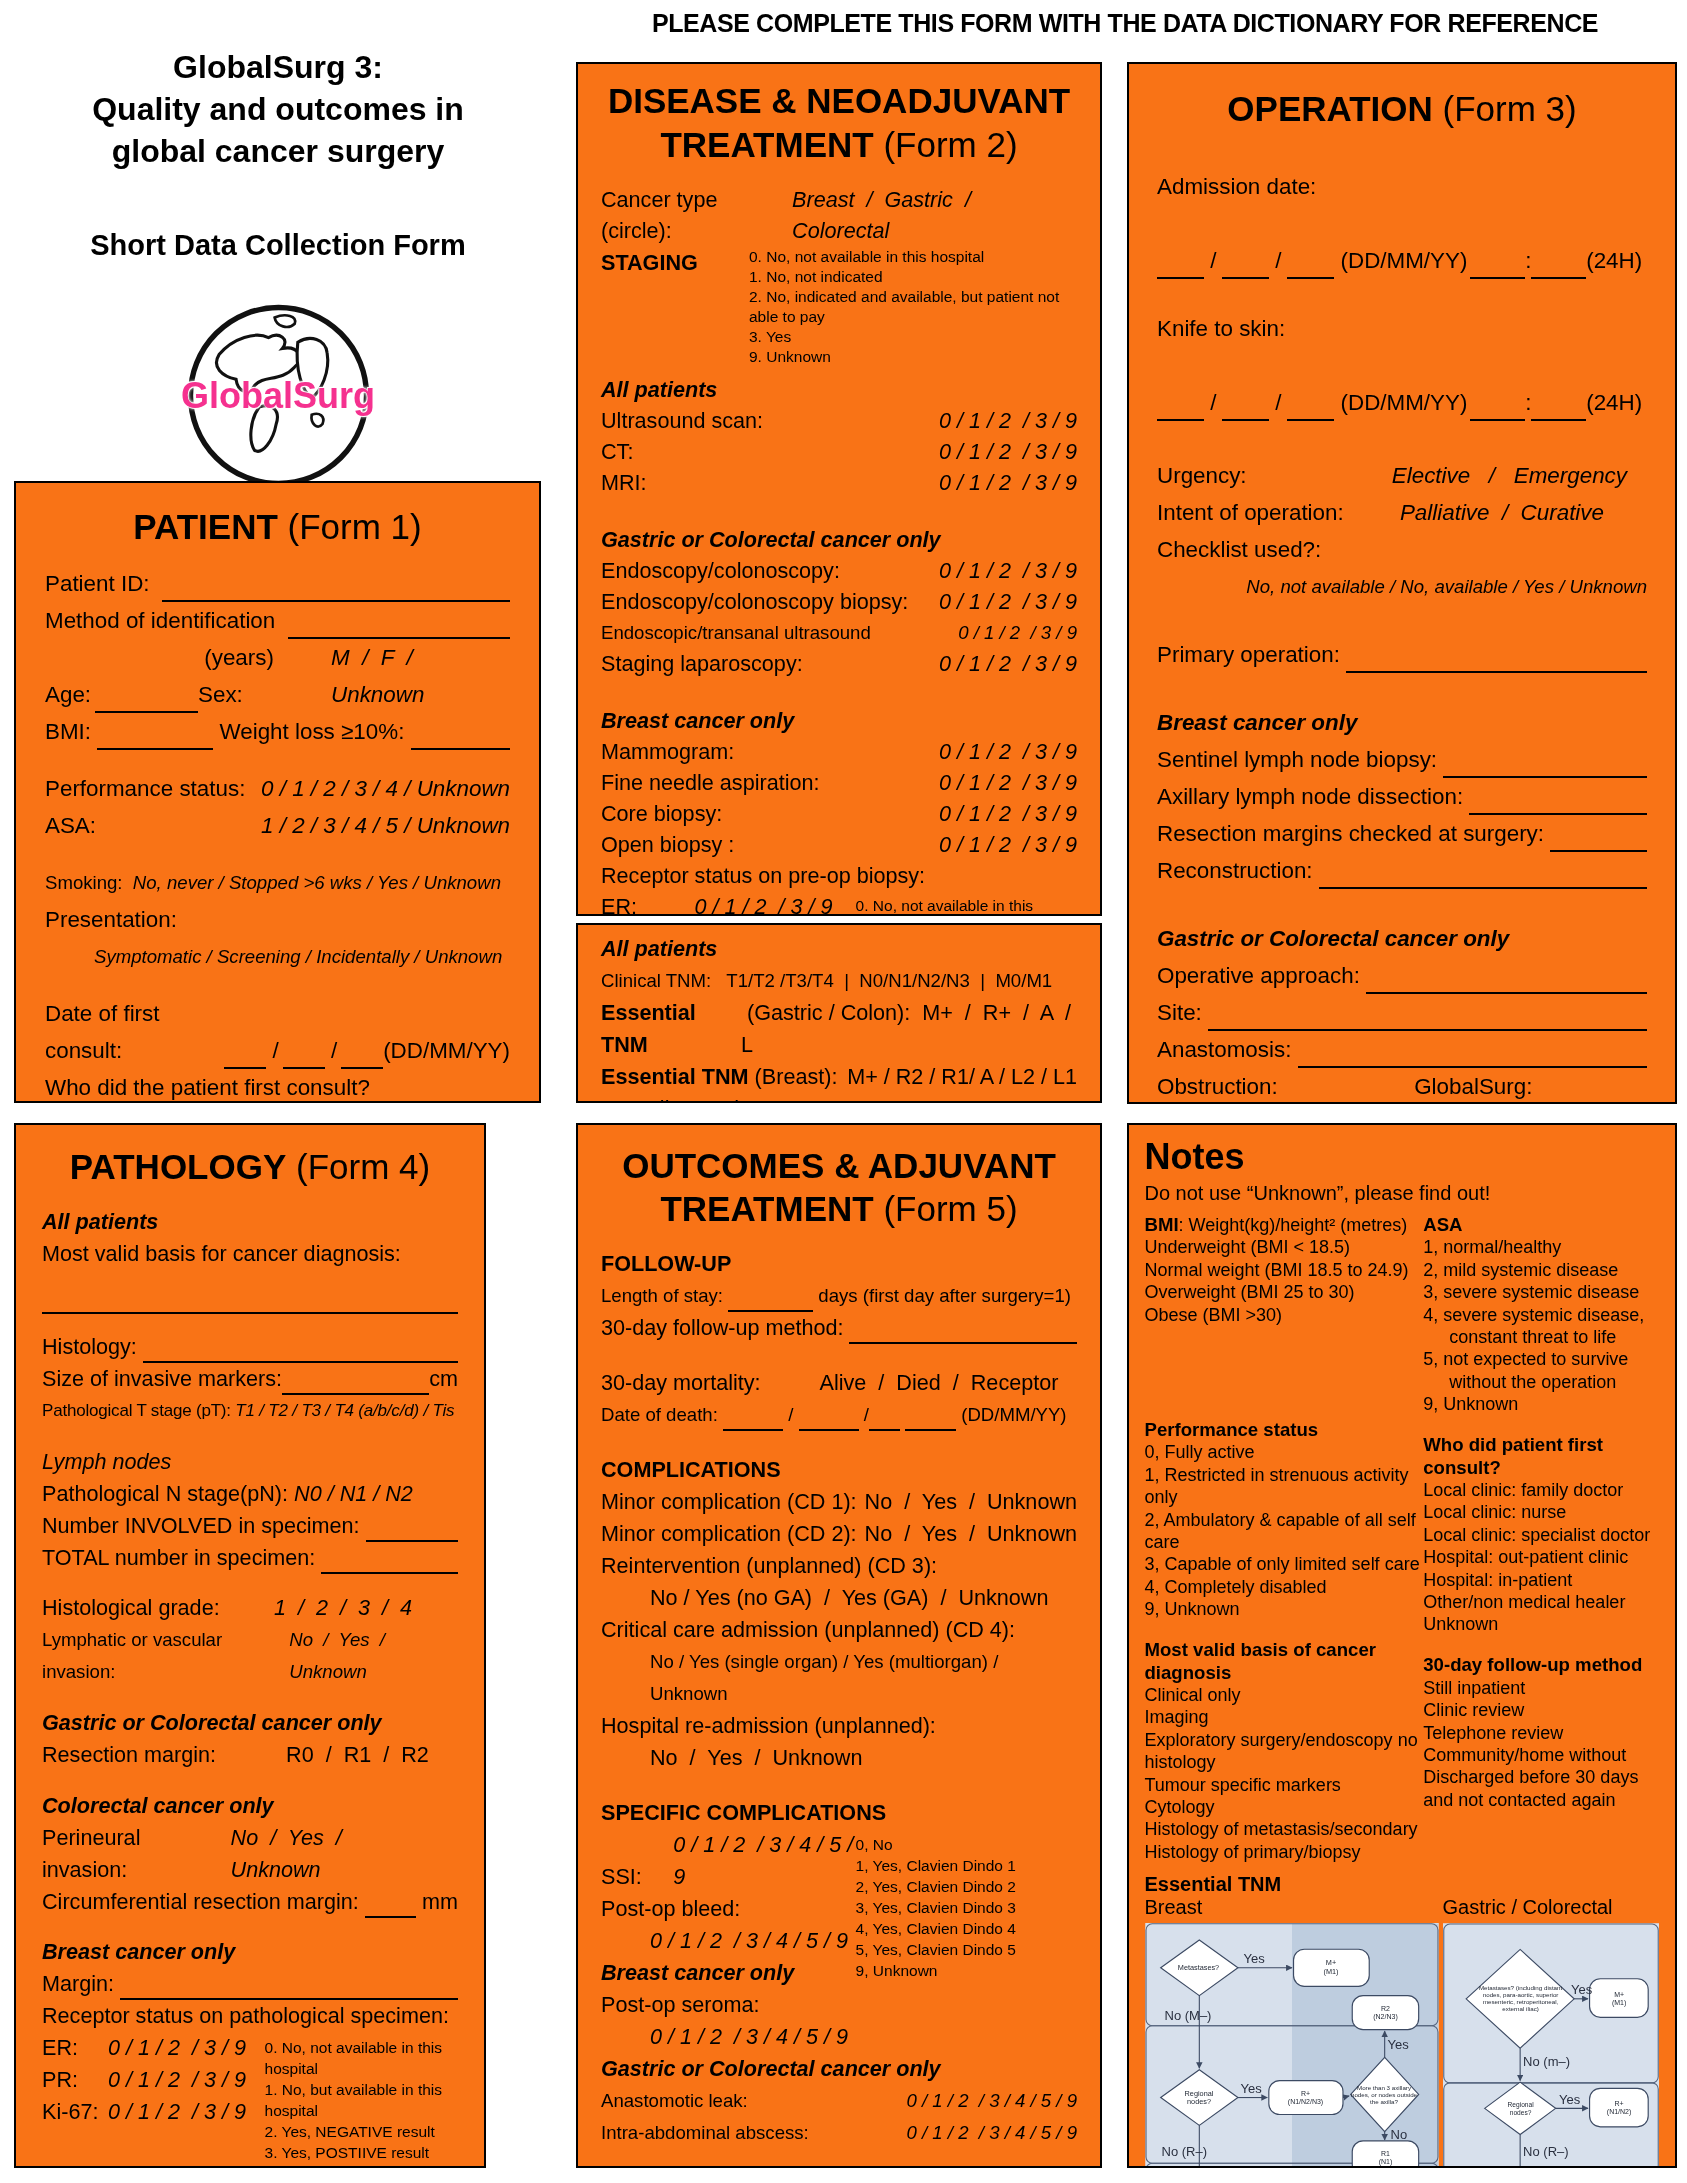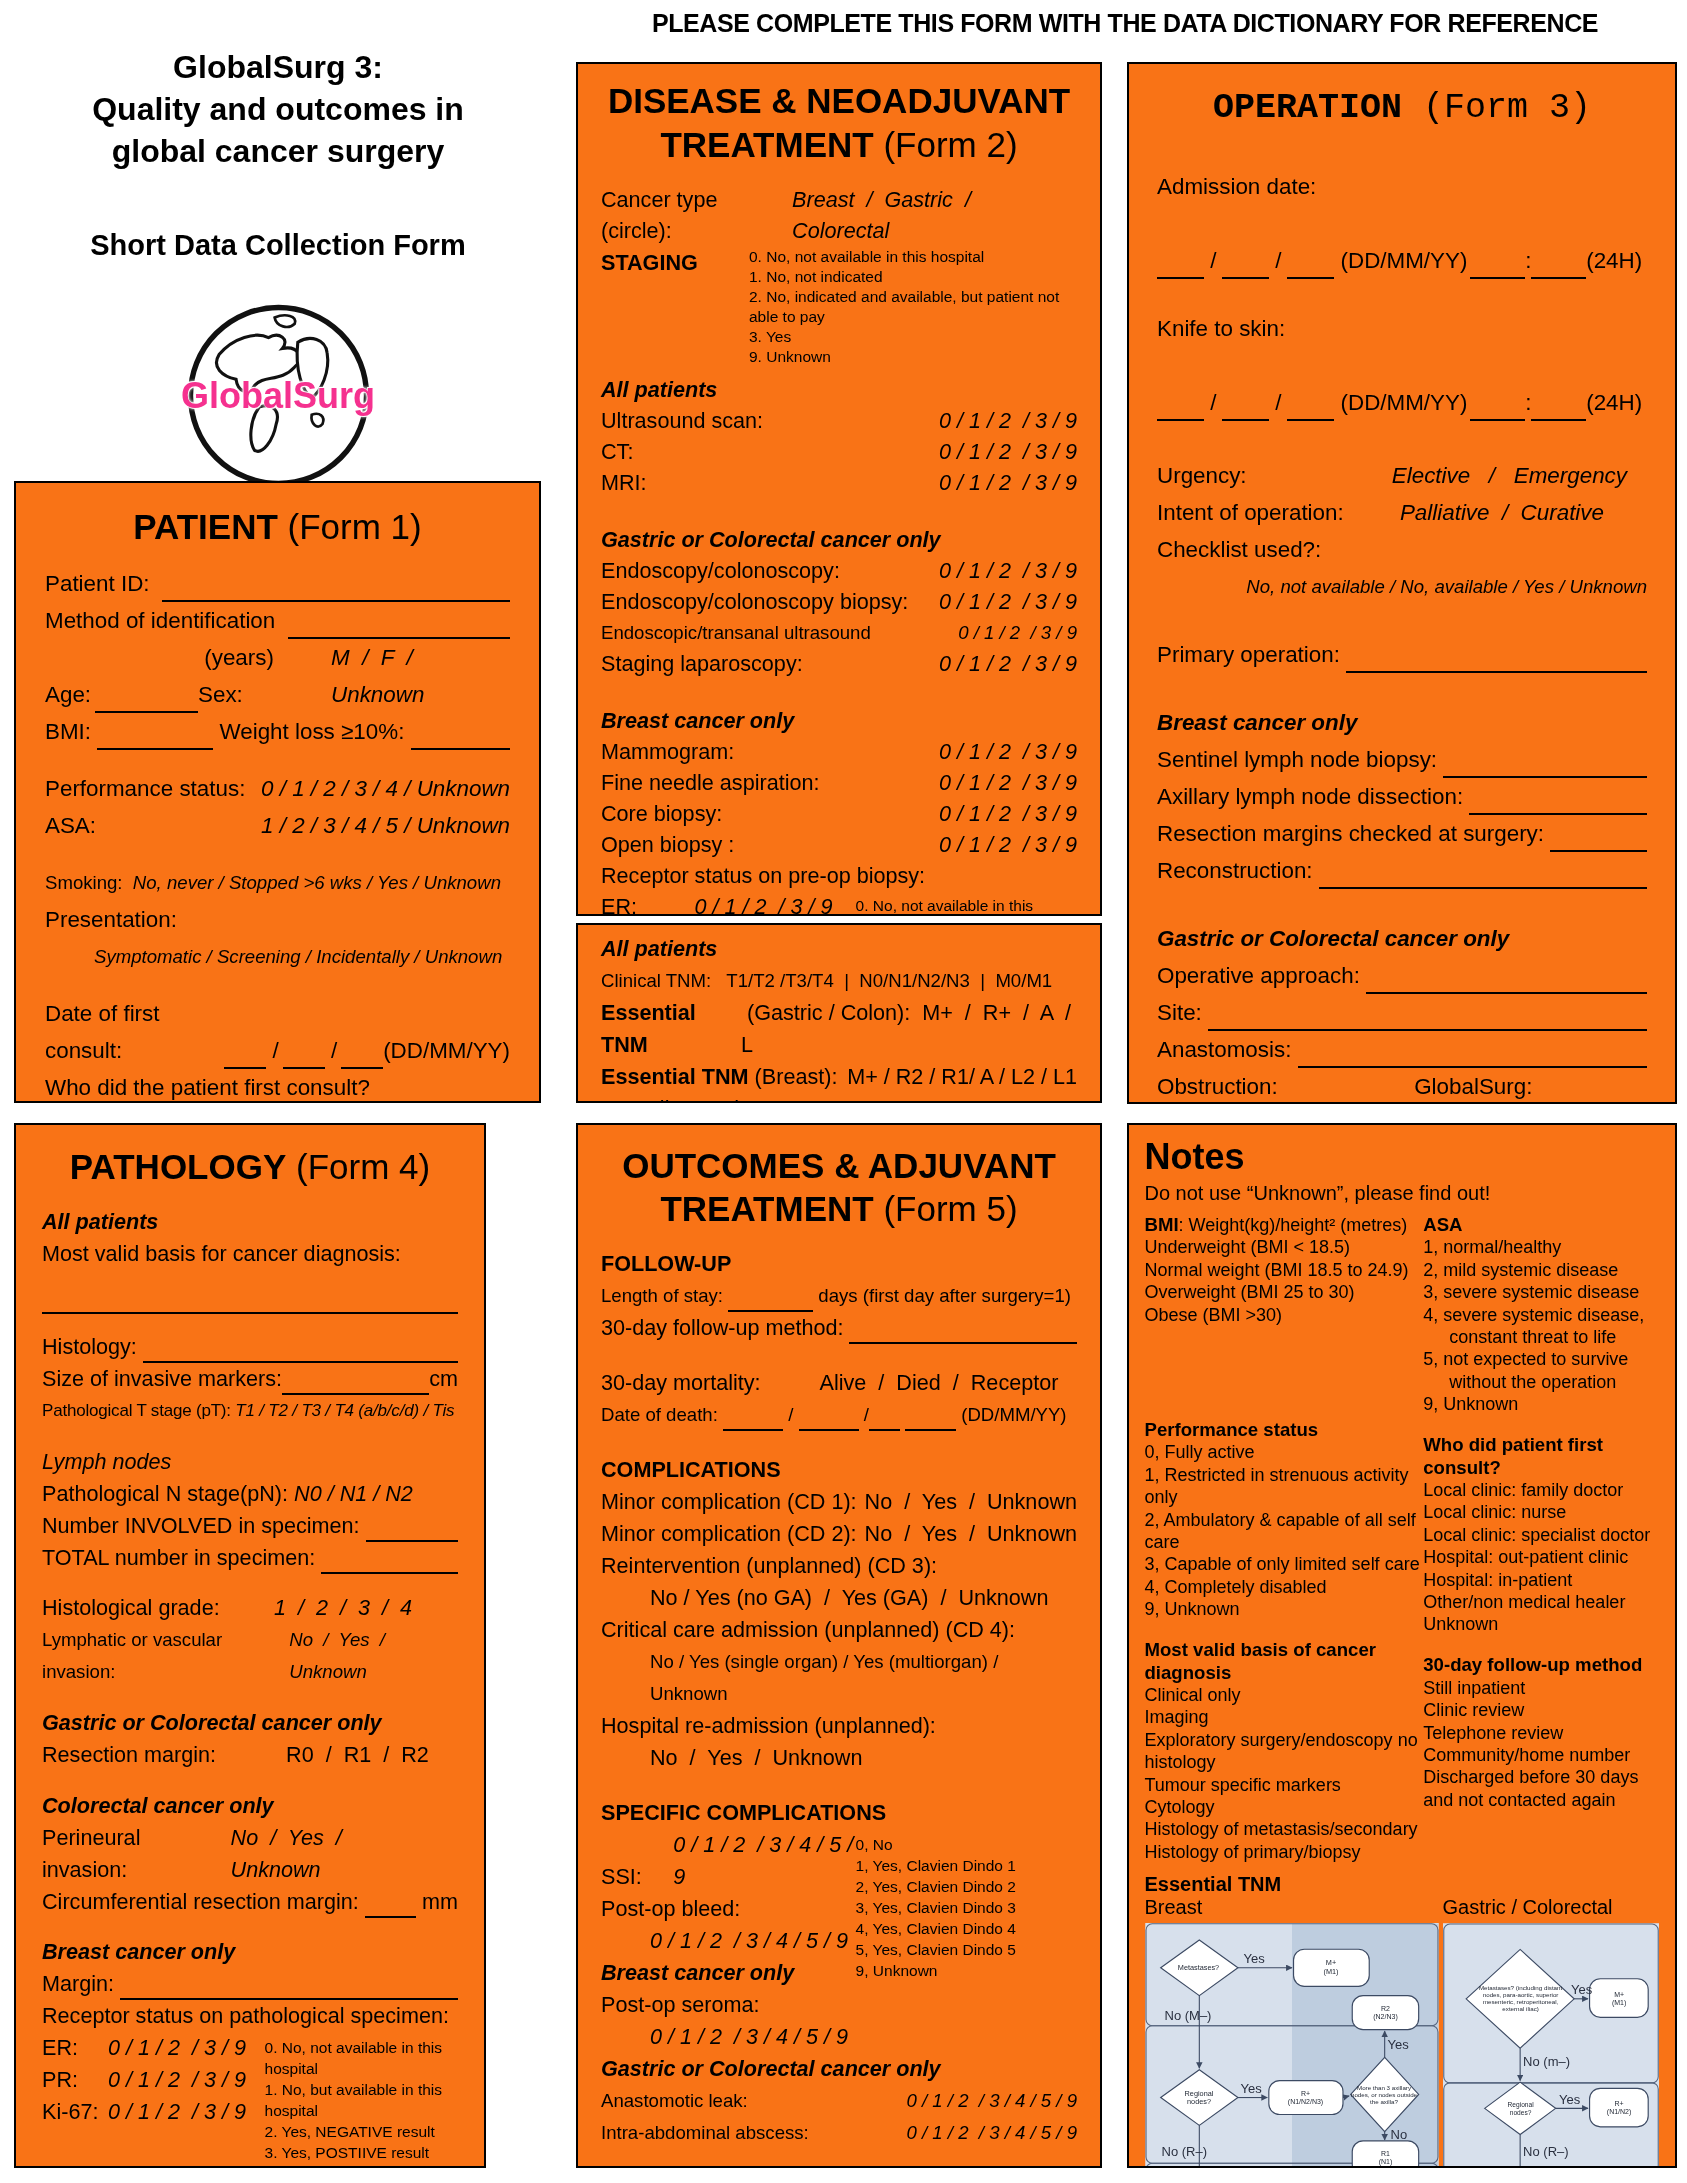--- a/index.html
+++ b/index.html
@@ -18,21 +18,21 @@
   #sitelink{display:inline-block;margin-top:4.6px;font-size:26px;color:var(--link);text-decoration:underline;}
   
   #form1{left:14px;top:481px;width:527px;height:622px;padding:17px 29px;}
   #form2{left:576px;top:62px;width:526px;height:854px;padding:10.8px 23px;}
   #form2b{left:576px;top:923px;width:526px;height:180px;padding:7.7px 23px;}
   #form3{left:1127px;top:62px;width:550px;height:1042px;padding:18.6px 28px;}
   #form4{left:14px;top:1123px;width:472px;height:1045px;padding:15.5px 26px;}
   #form5{left:576px;top:1123px;width:526px;height:1045px;padding:14px 23px;}
   #notes{left:1127px;top:1123px;width:550px;height:1045px;padding:12.4px 15.5px;}
   .ftitle{text-align:center;font-size:35px;line-height:1.25;margin:4.6px 0 17px;}
-  #form3 .ftitle{margin-bottom:37px;font-family:Liberation Mono, monospace;}
+  #form3 .ftitle{margin-bottom:37px;}
   .tb{font-weight:700;}
   
   .rows{font-size:var(--fs,22.4px);}
   .line{display:flex;align-items:flex-end;min-height:var(--rh,36px);line-height:var(--rh,36px);}
   .line span{white-space:pre-wrap;}
   .s-i{font-style:italic;}
   .s-b{font-weight:700;}
   .s-bi{font-weight:700;font-style:italic;}
   .sp{flex:1;}
   .wsp{display:inline-block;}
@@ -761,21 +761,21 @@
         <div class="line">
           <span class="s-t">Still inpatient</span>
         </div>
         <div class="line">
           <span class="s-t">Clinic review</span>
         </div>
         <div class="line">
           <span class="s-t">Telephone review</span>
         </div>
         <div class="line">
-          <span class="s-t">Community/home number</span>
+          <span class="s-t">Community/home without</span>
         </div>
         <div class="line">
           <span class="s-t">Discharged before 30 days</span>
         </div>
         <div class="line">
           <span class="s-t">and not contacted again</span>
         </div>
       </div>
   </div>
   <div class="tnmhead">Essential TNM</div>

